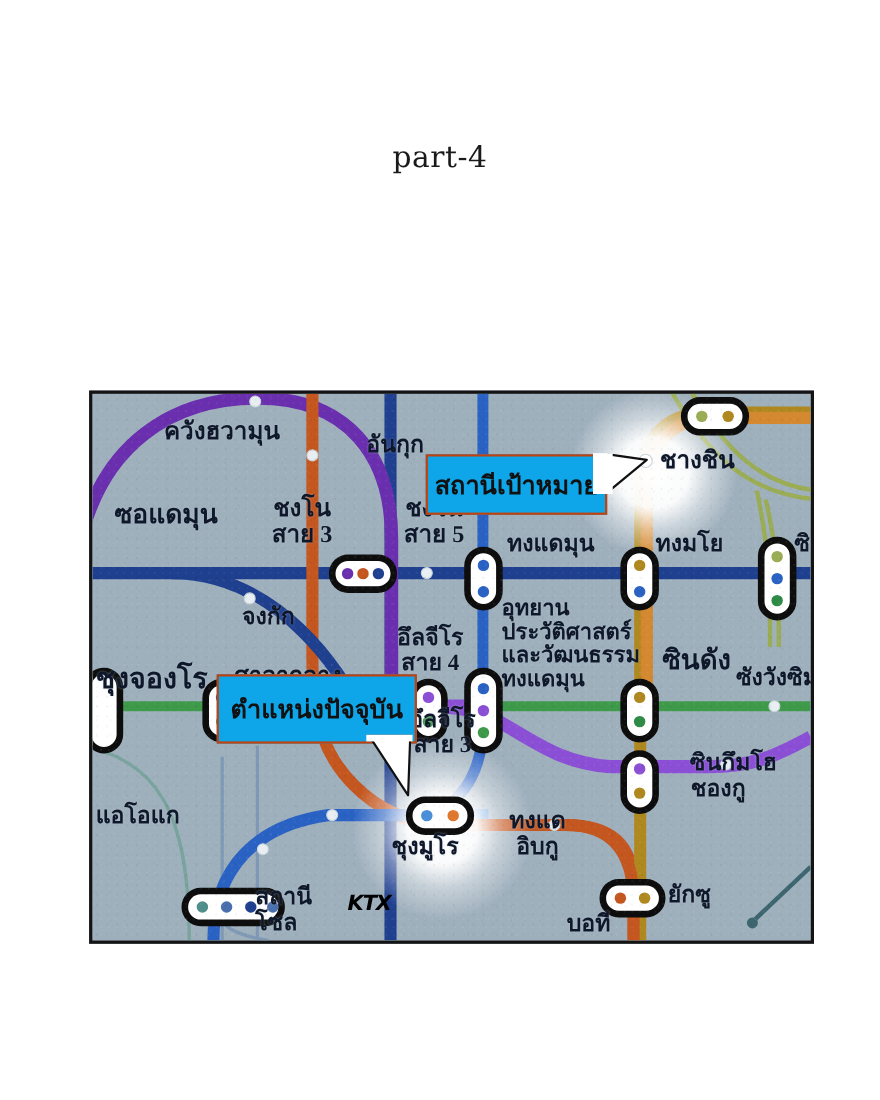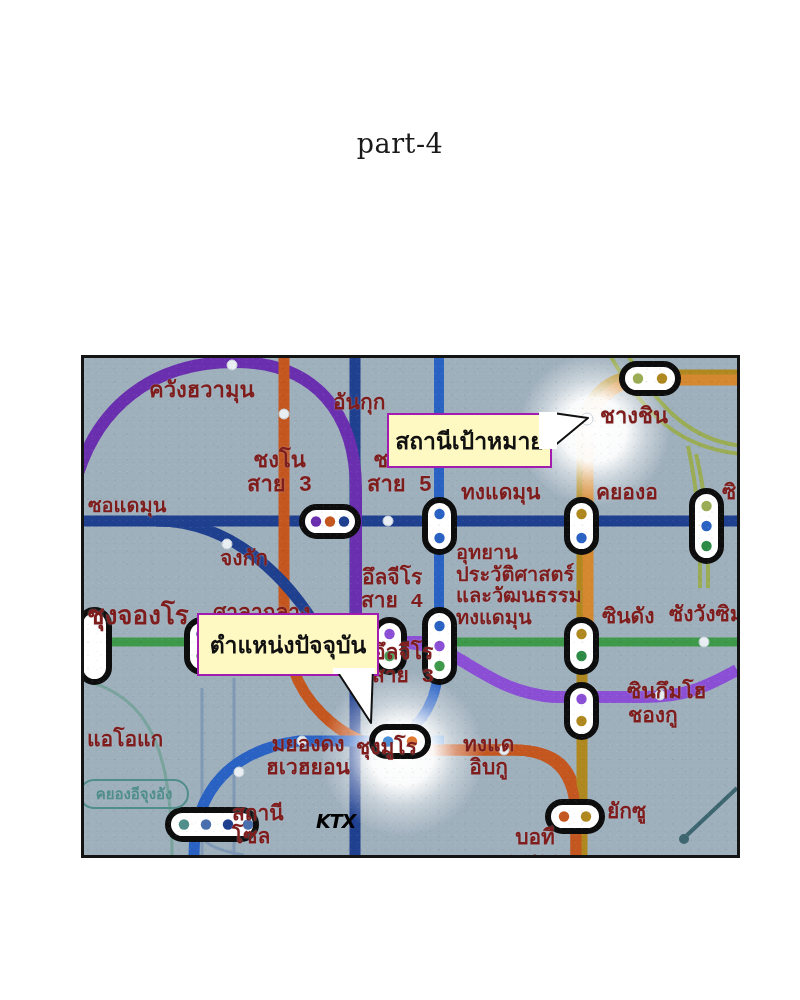--- a/index.html
+++ b/index.html
@@ -25,28 +25,28 @@
     background-image:
       radial-gradient(circle at 13% 22%, rgba(255,255,255,.07) 0 1px, transparent 1px),
       radial-gradient(circle at 47% 61%, rgba(0,0,0,.05) 0 1px, transparent 1px),
       radial-gradient(circle at 77% 37%, rgba(255,255,255,.06) 0 1px, transparent 1px),
       radial-gradient(circle at 29% 84%, rgba(0,0,0,.045) 0 1px, transparent 1px);
     background-size:7px 7px,9px 9px,11px 11px,13px 13px;
     opacity:.85;
   }
   
   .mlabel{
-    position:absolute;color:#7f1d1d;font-weight:700;
-    font-family:Liberation Mono, monospace;
+    position:absolute;color:#0f172a;font-weight:700;
+    font-family:Liberation Serif, serif;
     line-height:1.08;white-space:pre;
     text-shadow:0 0 2px rgba(190,205,215,.55);
   }
   
   .bubble{
-    position:absolute;background:#fef9c3;border:2px solid #a21caf;
+    position:absolute;background:#0ea5e9;border:2px solid #c2410c;
     color:#111;font-weight:700;display:flex;align-items:center;
     justify-content:center;box-sizing:border-box;font-family:Liberation Mono, monospace;
   }
   
   .rbadge{
     position:absolute;border-radius:999px;display:flex;align-items:center;
     justify-content:center;font-weight:700;box-sizing:border-box;
   }
   .ktx{
     position:absolute;font-style:italic;font-weight:900;
@@ -225,82 +225,79 @@
       <circle cx="122" cy="466.5" r="5.2" fill="#4a6fae"></circle>
       <circle cx="144" cy="466.5" r="5.2" fill="#1f3f8f"></circle>
       <circle cx="164" cy="466.5" r="5.2" fill="#4a6fae"></circle>
     </g>
   </svg>
 
   <div class="noise"></div>
 
   <div class="mlabel" style="left:65px;top:22px;font-size:22px;">ควังฮวามุน</div>
 
-  <div class="mlabel" style="left:4px;top:98px;font-size:20px;margin-top:40px;">ซอแดมุน</div>
+  <div class="mlabel" style="left:20px;top:98px;font-size:24px;">ซอแดมุน</div>
 
   <div class="mlabel" style="left:163px;top:92px;font-size:22px;text-align:center;">ชงโน
 สาย 3</div>
 
   <div class="mlabel" style="left:283px;top:92px;font-size:22px;text-align:center;">ชงโน
 สาย 5</div>
 
   <div class="mlabel" style="left:249px;top:35px;font-size:21px;">อันกุก</div>
 
   <div class="mlabel" style="left:377px;top:125px;font-size:21px;">ทงแดมุน</div>
 
-  <div class="mlabel" style="left:512px;top:125px;font-size:21px;">คยองอ</div>
+  <div class="mlabel" style="left:512px;top:125px;font-size:21px;">ทงมโย</div>
 
   <div class="mlabel" style="left:638px;top:125px;font-size:21px;">ซิน</div>
 
   <div class="mlabel" style="left:136px;top:191px;font-size:21px;">จงกัก</div>
 
   <div class="mlabel" style="left:277px;top:210px;font-size:21px;text-align:center;">อึลจีโร
 สาย 4</div>
 
   <div class="mlabel" style="left:372px;top:185px;font-size:20px;">อุทยาน
 ประวัติศาสตร์
 และวัฒนธรรม
 ทงแดมุน</div>
 
   <div class="mlabel" style="left:3px;top:245px;font-size:26px;">ชุงจองโร</div>
 
   <div class="mlabel" style="left:129px;top:245px;font-size:21px;">ศาลากลาง</div>
 
   <div class="mlabel" style="left:288px;top:285px;font-size:21px;text-align:center;">อึลจีโร
 สาย 3</div>
 
-  <div class="mlabel" style="left:518px;top:249px;font-size:21px;text-align:right;">ซินดัง</div>
+  <div class="mlabel" style="left:518px;top:229px;font-size:25px;text-align:right;">ซินดัง</div>
 
   <div class="mlabel" style="left:585px;top:247px;font-size:21px;">ซังวังซิมนี</div>
 
   <div class="mlabel" style="left:543px;top:324px;font-size:21px;">ซินกึมโฮ</div>
 
   <div class="mlabel" style="left:516px;top:348px;font-size:21px;padding-left:28px;">ชองกู</div>
 
   <div class="mlabel" style="left:3px;top:372px;font-size:21px;">แอโอแก</div>
 
-  <div class="mlabel" style="left:182px;top:377px;font-size:21px;text-align:center;">มยองดง
-ฮเวฮยอน</div>
-
-  <div class="mlabel" style="left:272px;top:380px;font-size:21px;">ชุงมูโร</div>
+
+  <div class="mlabel" style="left:272px;top:400px;font-size:21px;">ชุงมูโร</div>
 
   <div class="mlabel" style="left:379px;top:377px;font-size:21px;text-align:center;">ทงแด
 อิบกู</div>
 
   <div class="mlabel" style="left:148px;top:446px;font-size:21px;text-align:left;">สถานี
 โซล</div>
 
   <div class="mlabel" style="left:523px;top:444px;font-size:21px;">ยักซู</div>
 
   <div class="mlabel" style="left:424px;top:470px;font-size:21px;text-align:center;">บอที
 นซอล</div>
 
   <div class="mlabel" style="left:516px;top:48px;font-size:22px;">ชางชิน</div>
 
-  <div class="rbadge" style="left:-5px;top:421px;width:110px;height:30px;border:2px solid #4f8e8a;color:#4f8e8a;font-size:15px;">คยองอีจุงอัง</div>
 
 
 
   <div class="ktx" style="left:232px;top:452px;font-size:19px;">KTX</div>
 
   <div>
     <div class="bubble" style="left:303px;top:55px;width:165px;height:55px;font-size:23px;">สถานีเป้าหมาย</div>
     <svg style="position:absolute;left:455px;top:49px;width:64px;height:42px;">
       <polygon points="14,6 14,40 49,11" fill="#ffffff" stroke="#111111" stroke-width="2" stroke-linejoin="round"></polygon>
       <rect x="0" y="5" width="18" height="38" fill="#ffffff"></rect>

